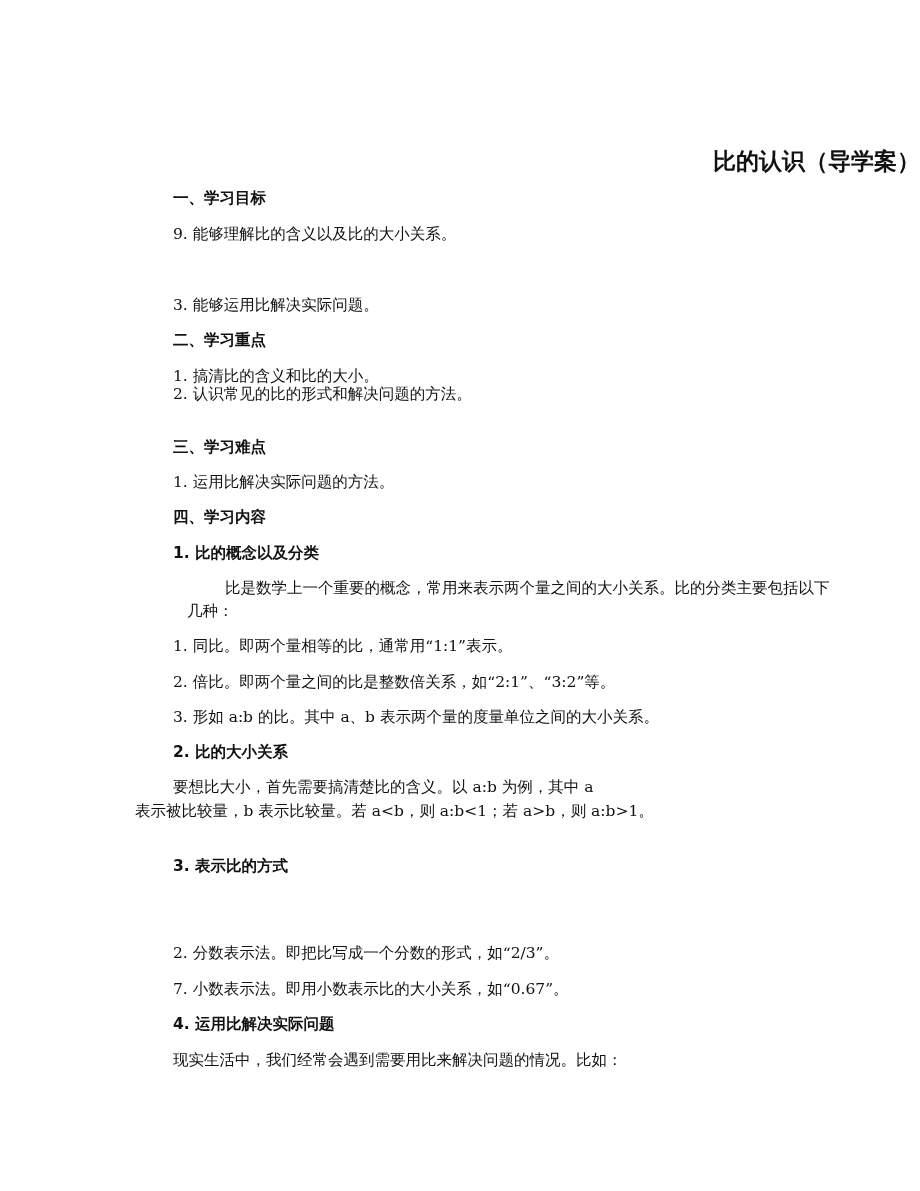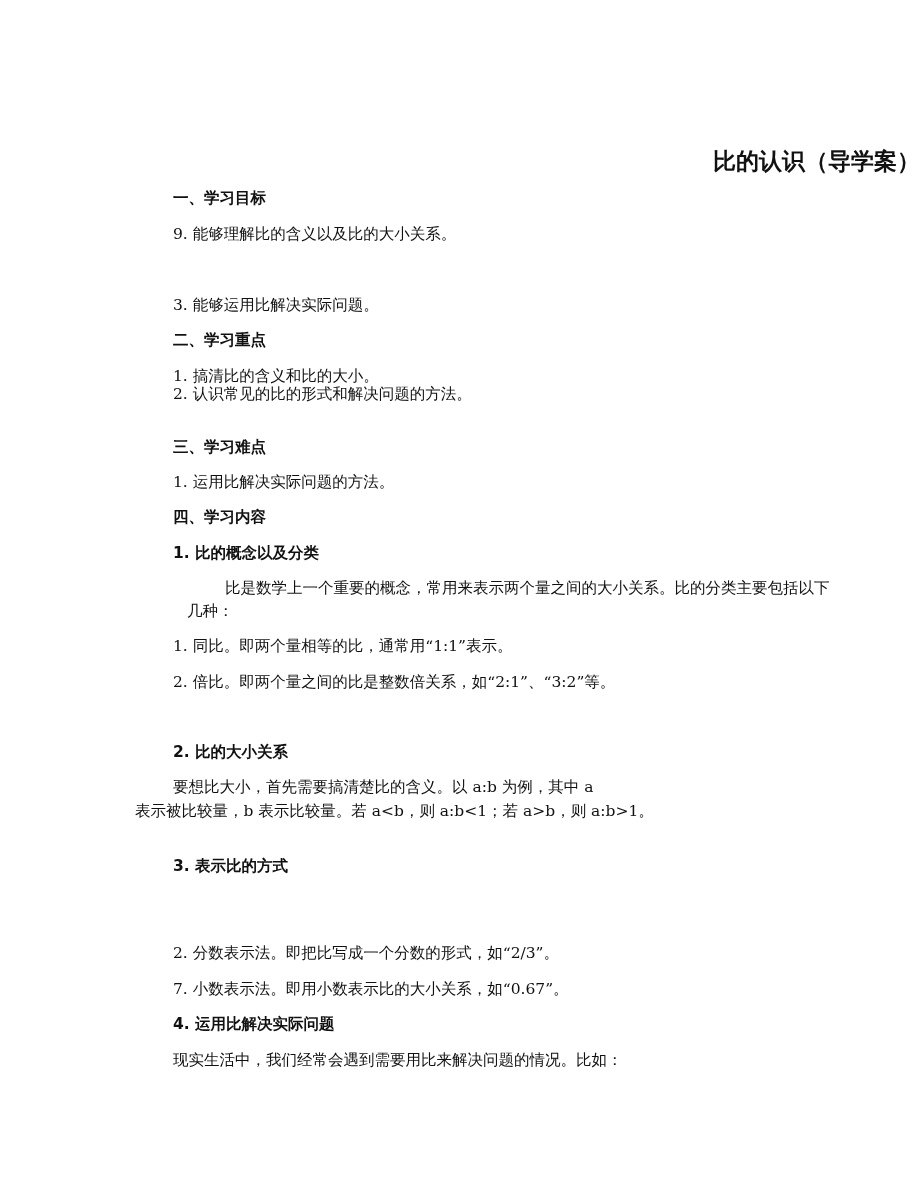--- a/index.html
+++ b/index.html
@@ -27,20 +27,21 @@
   <div class="line" style="top:384px">2. 认识常见的比的形式和解决问题的方法。</div>
 
   <div class="line h" style="top:437px">三、学习难点</div>
   <div class="line" style="top:472px">1. 运用比解决实际问题的方法。</div>
 
   <div class="line h" style="top:507px">四、学习内容</div>
   <div class="line h" style="top:543px">1.  比的概念以及分类</div>
   <div class="para" style="top:577px">比是数学上一个重要的概念，常用来表示两个量之间的大小关系。比的分类主要包括以下几种：</div>
   <div class="line" style="top:636px">1. 同比。即两个量相等的比，通常用“1:1”表示。</div>
   <div class="line" style="top:672px">2. 倍比。即两个量之间的比是整数倍关系，如“2:1”、“3:2”等。</div>
+  <div class="line" style="top:707px">3. 形如 a:b 的比。其中 a、b 表示两个量的度量单位之间的大小关系。</div>
 
   <div class="line h" style="top:742px">2.  比的大小关系</div>
   <div class="line" style="top:777px">要想比大小，首先需要搞清楚比的含义。以 a:b 为例，其中 a</div>
   <div class="line" style="top:801px; left:135px">表示被比较量，b 表示比较量。若 a&lt;b，则 a:b&lt;1；若 a&gt;b，则 a:b&gt;1。</div>
 
   <div class="line h" style="top:856px">3.  表示比的方式</div>
   <div class="line" style="top:943px">2. 分数表示法。即把比写成一个分数的形式，如“2/3”。</div>
   <div class="line" style="top:979px">7. 小数表示法。即用小数表示比的大小关系，如“0.67”。</div>
 
   <div class="line h" style="top:1014px">4.  运用比解决实际问题</div>

